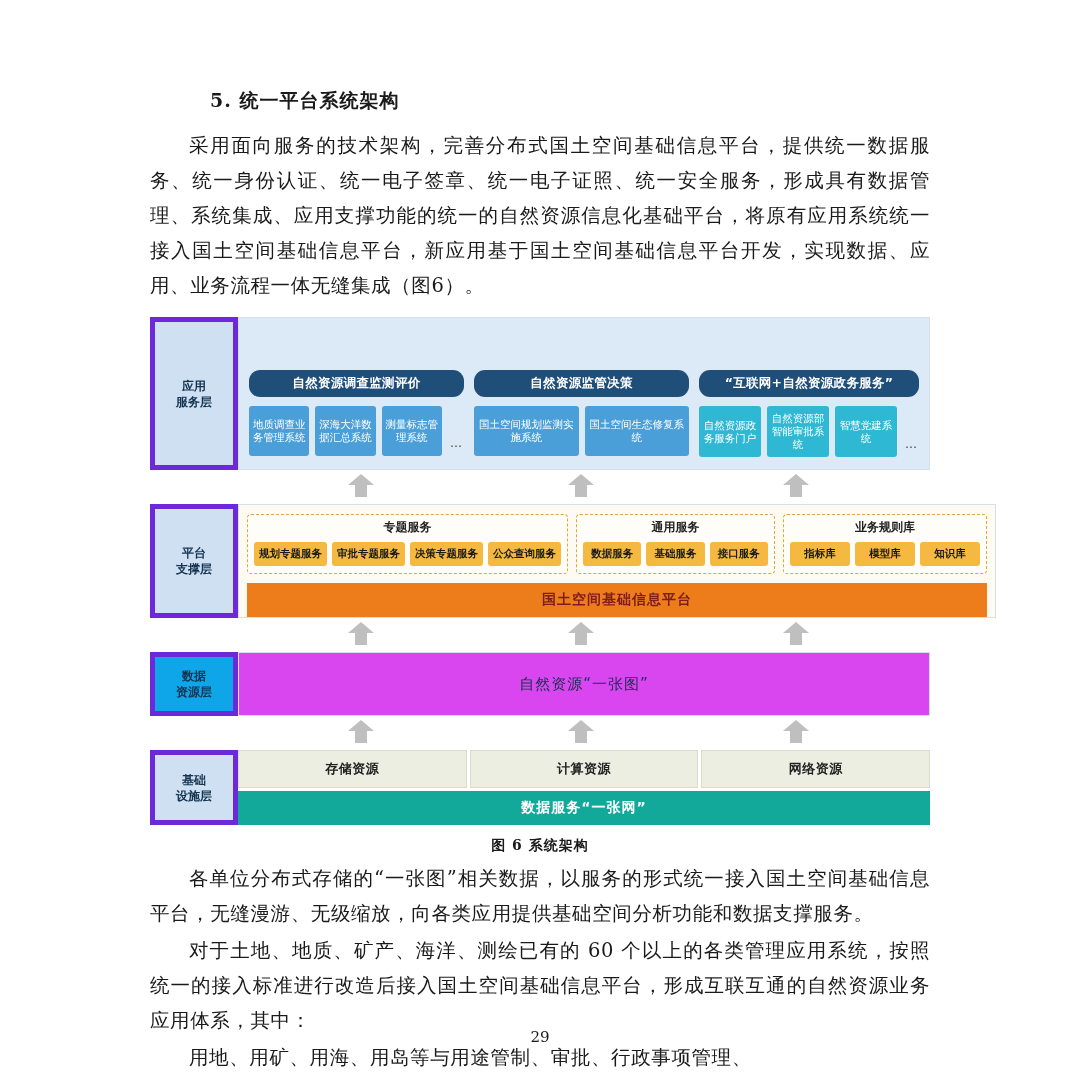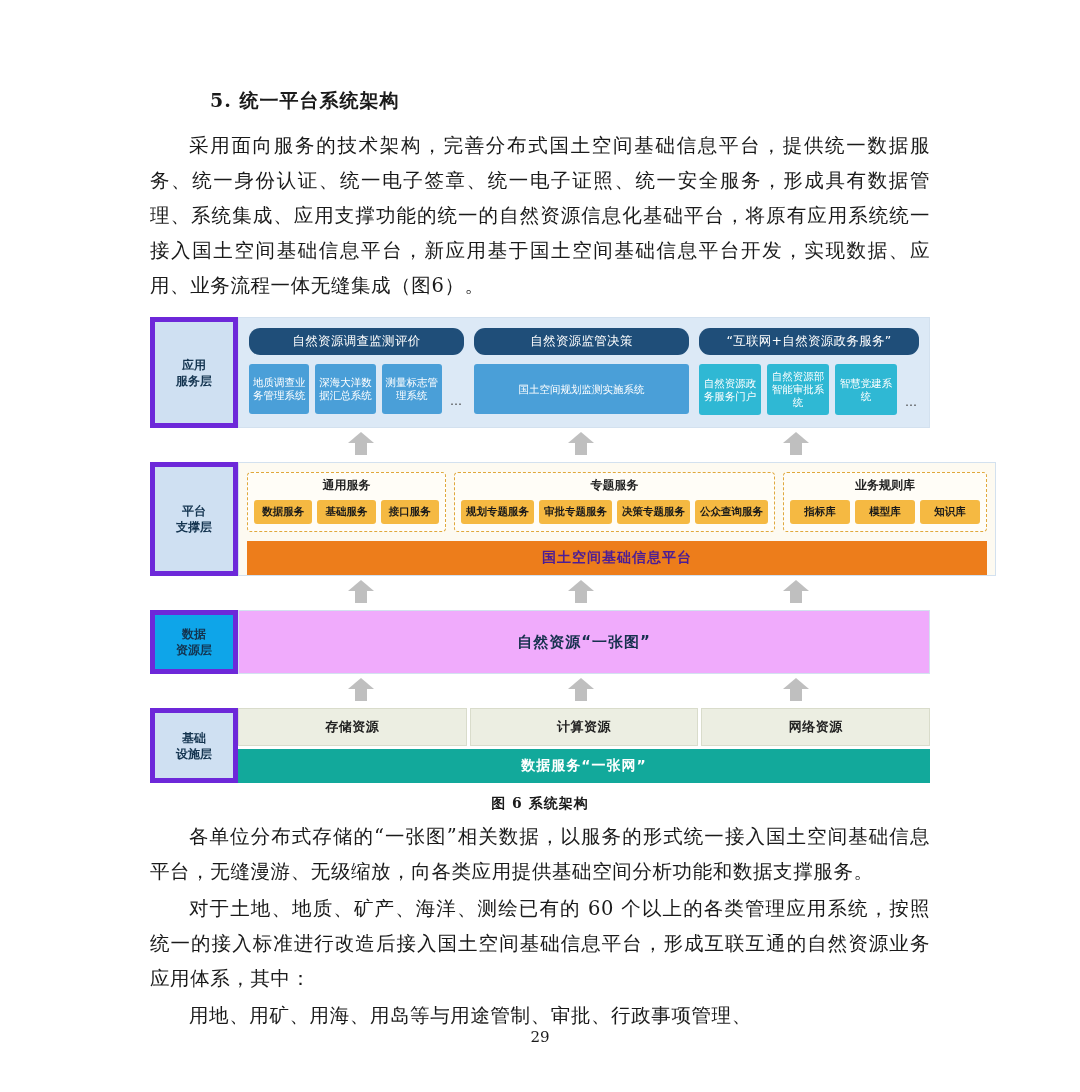--- a/index.html
+++ b/index.html
@@ -77,26 +77,27 @@
   .app-body { background: #dce9f6; padding: 10px 10px 12px 10px; }
   .app-groups { display: flex; gap: 10px; }
   .app-group { flex: 1; display: flex; flex-direction: column; }
   .app-group.g1 { flex: 0 0 215px; }
   .app-group.g2 { flex: 0 0 215px; }
   .app-group.g3 { flex: 1; }
   .group-title {
     background: #1f4e79;
     color: #fff;
     font-size: 12.5px;
-    font-weight: normal;
+    font-weight: bold;
     text-align: center;
     border-radius: 11px;
     padding: 5px 4px;
     margin-bottom: 9px;
     letter-spacing: 0.3px;
+    margin-top: 42px;
   }
   .tiles { display: flex; gap: 6px; align-items: stretch; }
   .tile {
     background: #4a9fd8;
     color: #ffffff;
     font-size: 10.5px;
     line-height: 13px;
     text-align: center;
     border-radius: 3px;
     padding: 6px 3px;
@@ -162,38 +163,38 @@
     font-size: 10.5px;
     font-weight: bold;
     border-radius: 3px;
     padding: 5px 5px;
     text-align: center;
     white-space: nowrap;
     flex: 1;
   }
   .orange-bar {
     background: #ed7d1b;
-    color: #4c1d95;
+    color: #7f1d1d;
     font-size: 14px;
     font-weight: bold;
     text-align: center;
     padding: 8px 0;
     margin-top: 9px;
     letter-spacing: 1px;
   }
 
   
   .data-body {
-    background: #f0abfc;
+    background: #d946ef;
     display: flex;
     align-items: center;
     justify-content: center;
     height: 62px;
     font-size: 15px;
-    font-weight: bold;
+    font-weight: normal;
     color: #16304e;
     letter-spacing: 1px;
   }
   .data-row .layer-label { background: #0ea5e9; }
 
   
   .infra-body { background: #ffffff; border: none; }
   .infra-top { display: flex; gap: 3px; }
   .infra-cell {
     flex: 1;
@@ -260,20 +261,21 @@
               <div class="tile">地质调查业务管理系统</div>
               <div class="tile">深海大洋数据汇总系统</div>
               <div class="tile">测量标志管理系统</div>
               <div class="ellipsis">…</div>
             </div>
           </div>
           <div class="app-group g2">
             <div class="group-title">自然资源监管决策</div>
             <div class="tiles">
               <div class="tile">国土空间规划监测实施系统</div>
+              <div class="tile">国土空间生态修复系统</div>
             </div>
           </div>
           <div class="app-group g3">
             <div class="group-title">“互联网+自然资源政务服务”</div>
             <div class="tiles">
               <div class="tile alt">自然资源政务服务门户</div>
               <div class="tile alt">自然资源部智能审批系统</div>
               <div class="tile alt">智慧党建系统</div>
               <div class="ellipsis">…</div>
             </div>
@@ -293,37 +295,37 @@
 
     <div class="fig-row">
       <div class="layer-label">
         <div>
           <div>平台</div>
           <div>支撑层</div>
         </div>
       </div>
       <div class="layer-body plat-body">
         <div class="plat-groups">
-          <div class="plat-group pg1">
-            <div class="plat-title">通用服务</div>
-            <div class="chips">
-              <div class="chip">数据服务</div>
-              <div class="chip">基础服务</div>
-              <div class="chip">接口服务</div>
-            </div>
-          </div>
           <div class="plat-group pg2">
             <div class="plat-title">专题服务</div>
             <div class="chips">
               <div class="chip">规划专题服务</div>
               <div class="chip">审批专题服务</div>
               <div class="chip">决策专题服务</div>
               <div class="chip">公众查询服务</div>
             </div>
           </div>
+          <div class="plat-group pg1">
+            <div class="plat-title">通用服务</div>
+            <div class="chips">
+              <div class="chip">数据服务</div>
+              <div class="chip">基础服务</div>
+              <div class="chip">接口服务</div>
+            </div>
+          </div>
           <div class="plat-group pg3">
             <div class="plat-title">业务规则库</div>
             <div class="chips">
               <div class="chip">指标库</div>
               <div class="chip">模型库</div>
               <div class="chip">知识库</div>
             </div>
           </div>
         </div>
         <div class="orange-bar">国土空间基础信息平台</div>

